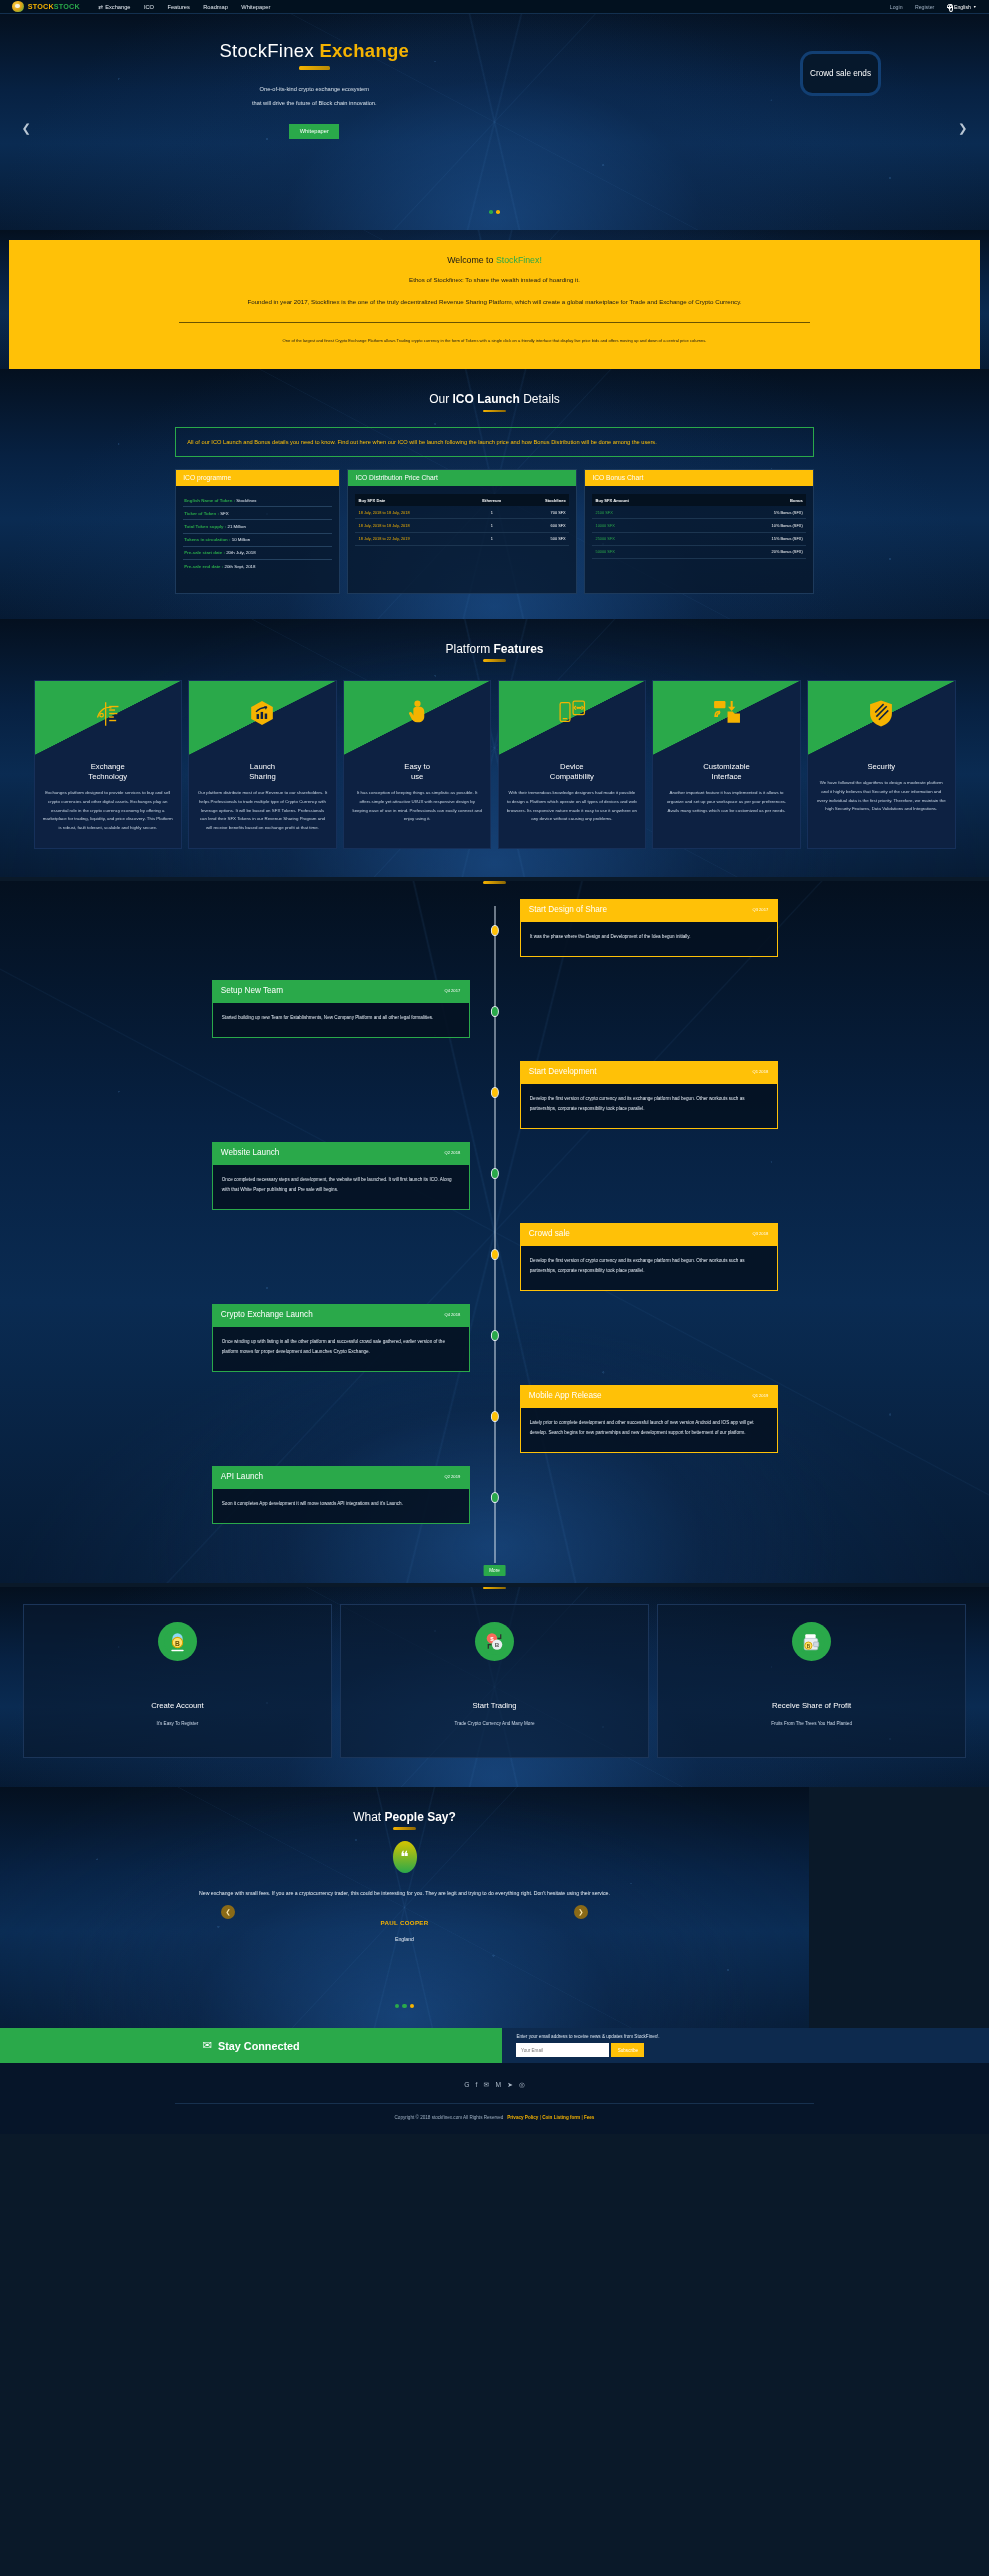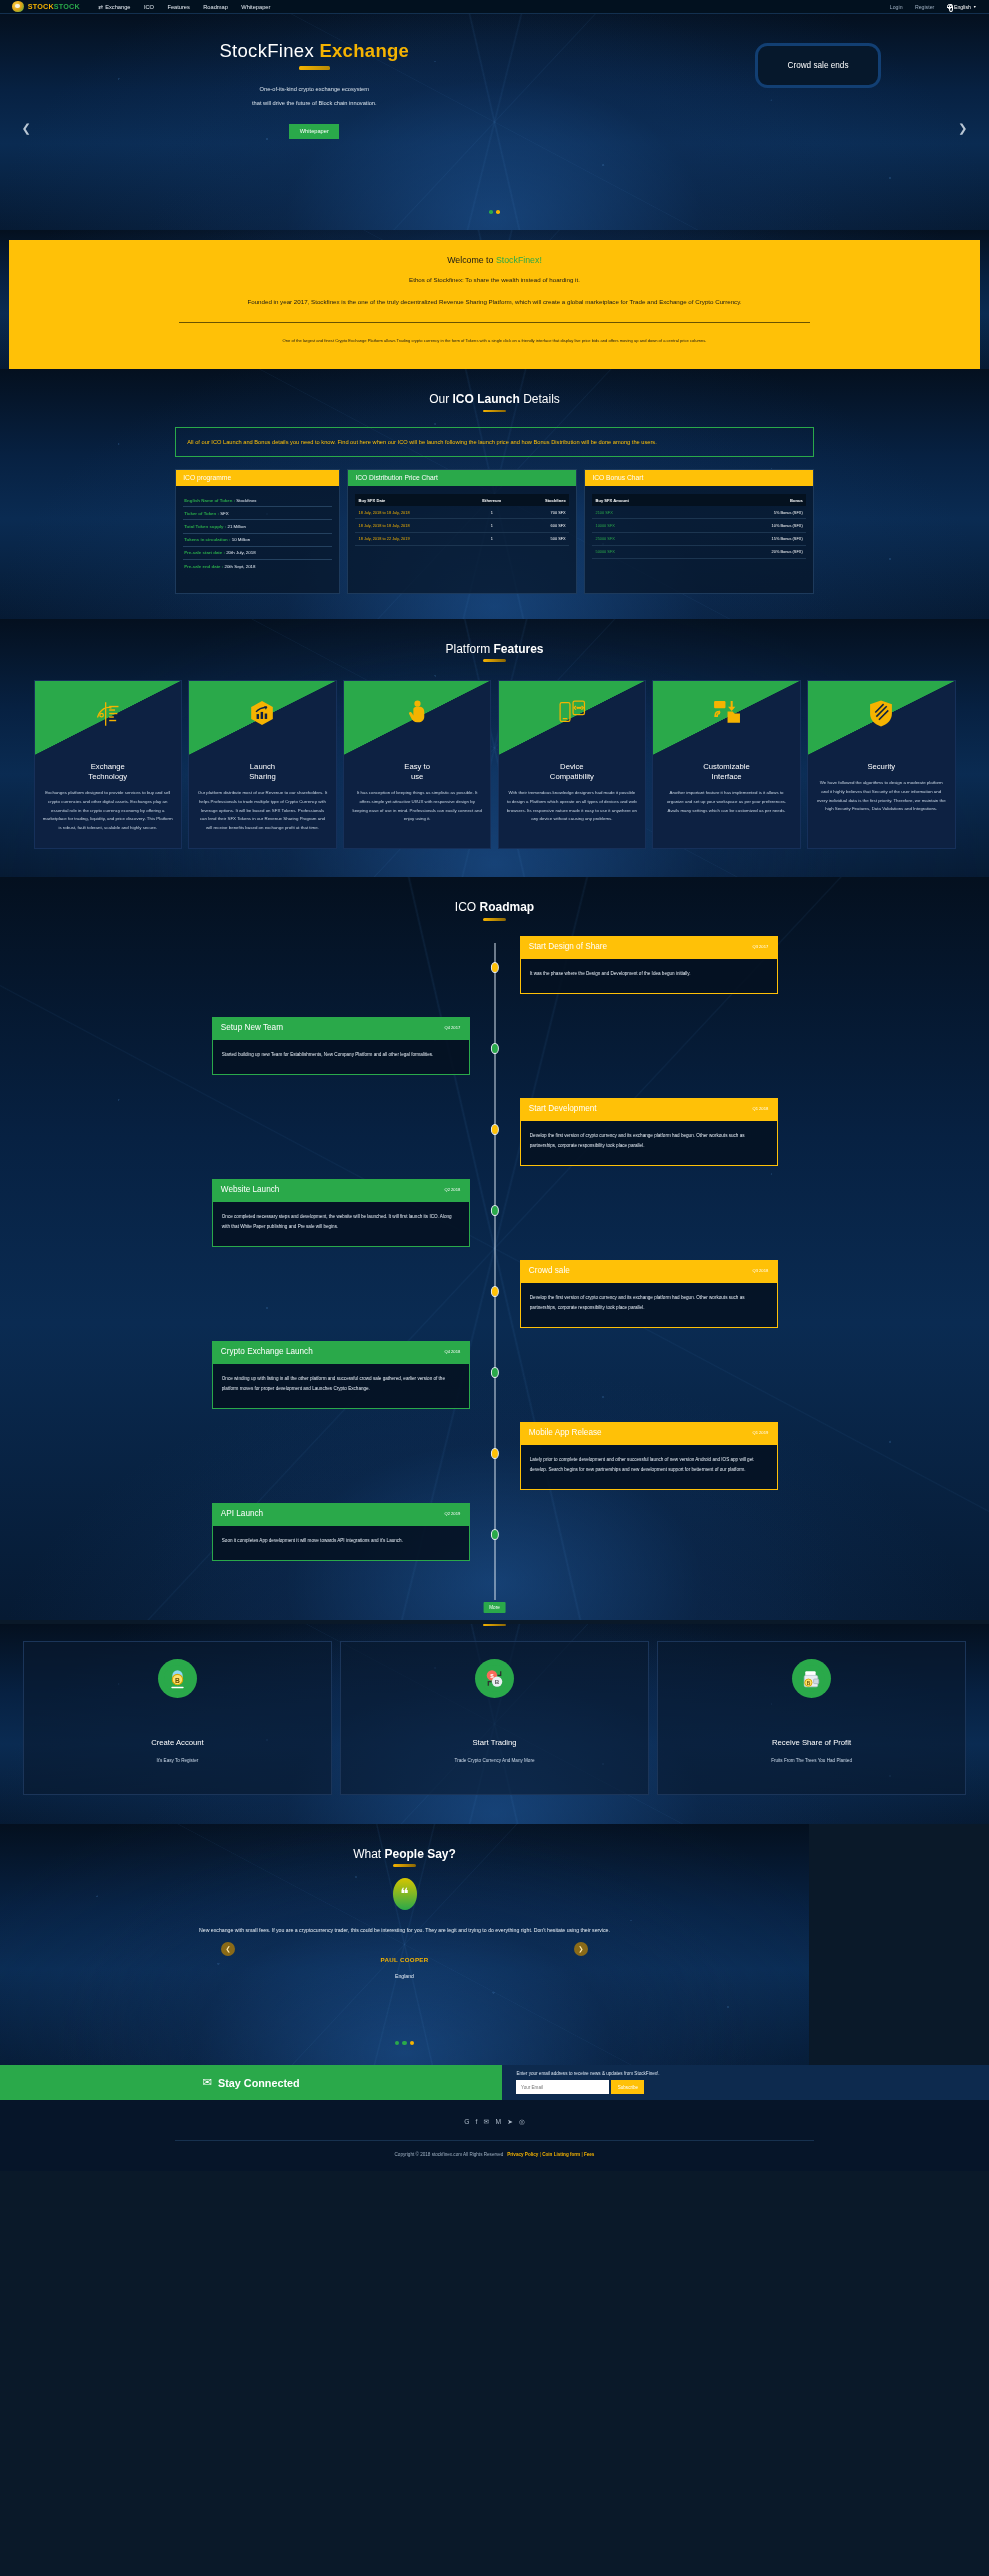--- a/index.html
+++ b/index.html
@@ -66,21 +66,21 @@
   .hero{ height:216px; display:flex; align-items:flex-start; justify-content:center; position:relative; }
   .hero-inner{ width:773px; display:flex; align-items:flex-start; justify-content:space-between; padding-top:26px;}
   .hero-left{ width:392px; text-align:center; padding-left:20.6px; }
   .hero-title{ font-size:18.5px; font-weight:normal; letter-spacing:0.3px;}
   .hero-title .hl{ color:#f5b301; font-weight:bold; }
   .hero-underline{ width:31px;height:3.1px;margin:4.1px auto 0;border-radius:1.5px;
     background:linear-gradient(90deg,#f5b301,#b88a06); }
   .hero-sub{ font-size:5.7px; color:#d8e2ec; margin-top:13.4px; line-height:2.4; }
   .hero-btn{ display:inline-block; margin-top:13.4px; background:#2aa94a; color:#fff;
     font-size:5.7px; padding:4.6px 10.3px; border:none; cursor:pointer; }
-  .crowd-box{ margin-top:3px; width:126px; height:45px; border:3.6px solid #123f73;
+  .crowd-box{ margin-top:11px; width:81px; height:45px; border:3.6px solid #123f73;
     border-radius:12.4px; background:#06182c; display:flex; align-items:center;
     justify-content:center; font-size:8.2px; color:#fff; }
   .hero-arrow{ position:absolute; top:108px; color:#b9c6d4; font-size:11.3px; cursor:pointer; }
   .hero-arrow.l{ left:21.6px; } .hero-arrow.r{ right:21.6px; }
   .hero-dots{ position:absolute; bottom:16.5px; left:0; right:0; display:flex; gap:3.6px; justify-content:center; }
   .hero-dots i{ width:3.6px;height:3.6px;border-radius:50%;background:#2aa94a;display:block; }
   .hero-dots i.on{ background:#f5b301; }
 
   
   .welcome-wrap{ padding:9.3px 9.3px 0; }
@@ -432,21 +432,20 @@
             </svg>
           </div>
         </div>
         <h3><span>Security</span></h3>
         <p>We have followed the algorithms to design a moderate platform and it highly believes that Security of the user information and every individual data is the first priority. Therefore, we maintain the high Security Features, Data Validations and Integrations.</p>
       </div>
     </div>
 </section>
 
 <section class="netbg">
-  <h2 class="sec-title"><span>ICO </span><b>Roadmap</b></h2>
   <div class="sec-underline"></div>
   <div class="road">
     <div class="road-line"></div>
     <div id="roadRows">
         <div class="road-row">
           <div class="road-dot y"></div>
           <div class="road-card right">
             <div class="rc-head y">
               <h4>Start Design of Share</h4>
               <span>Q3 2017</span>

